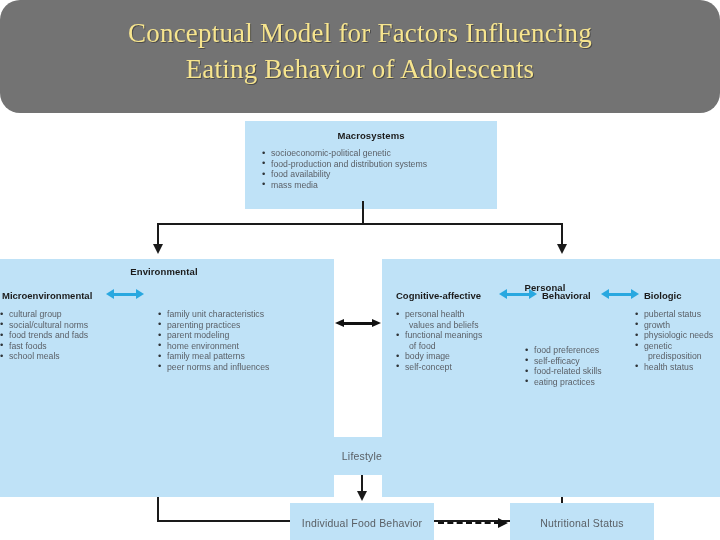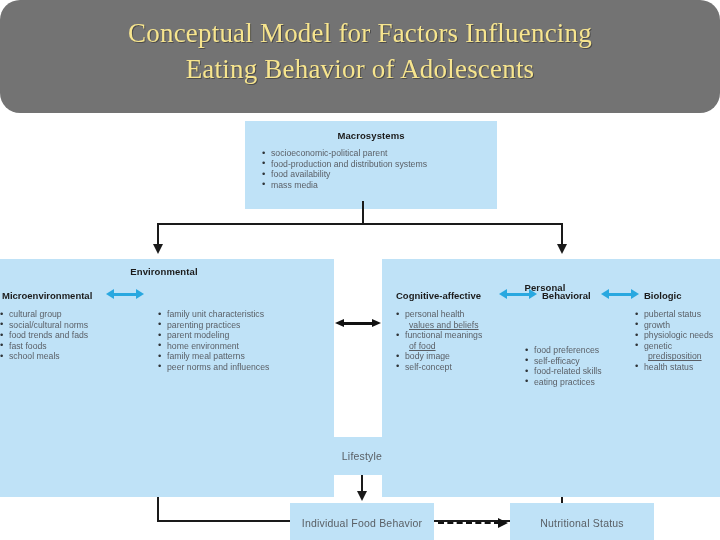--- a/index.html
+++ b/index.html
@@ -40,21 +40,21 @@
     white-space:nowrap;
   }
   ul.bullets{
     list-style:none;margin:0;padding:0;
   }
   ul.bullets li{
     position:relative;padding-left:9px;
     font-size:8.7px;line-height:10.6px;color:#5a5f66;
     white-space:nowrap;
   }
-  ul.bullets li.cont{padding-left:13px;text-decoration:underline;}
+  ul.bullets li.cont{padding-left:13px;}
   ul.bullets li:not(.cont):before{
     content:"\2022";position:absolute;left:0;top:-0.5px;
     color:#2f3438;font-size:9.5px;line-height:10.6px;
   }
 
   .plainbox-label{
     position:absolute;left:0;top:0;width:100%;height:100%;
     display:flex;align-items:center;justify-content:center;
     font-size:10.5px;color:#5a6066;letter-spacing:.2px;
   }
@@ -97,21 +97,21 @@
       <span>Conceptual Model for Factors Influencing</span>
       <span>Eating Behavior of Adolescents</span>
     </div>
   </div>
 
   <div class="diagram">
 
     <div class="box" style="left:245px;top:0px;width:252px;height:88px;margin-top:8px;">
       <div class="box-title" style="margin-top:9px;">Macrosystems</div>
       <ul class="bullets" style="margin-top:6px;margin-left:17px;">
-        <li>socioeconomic-political parent</li>
+        <li>socioeconomic-political genetic</li>
         <li>food-production and distribution systems</li>
         <li>food availability</li>
         <li>mass media</li>
       </ul>
     </div>
 
     <div class="ln vln" style="left:362px;top:88px;height:24px;"></div>
     <div class="ln hln" style="left:157px;top:110px;width:406px;"></div>
     <div class="ln vln" style="left:157px;top:110px;height:23px;"></div>
     <div class="arrowdown" style="left:153px;top:131px;"></div>

